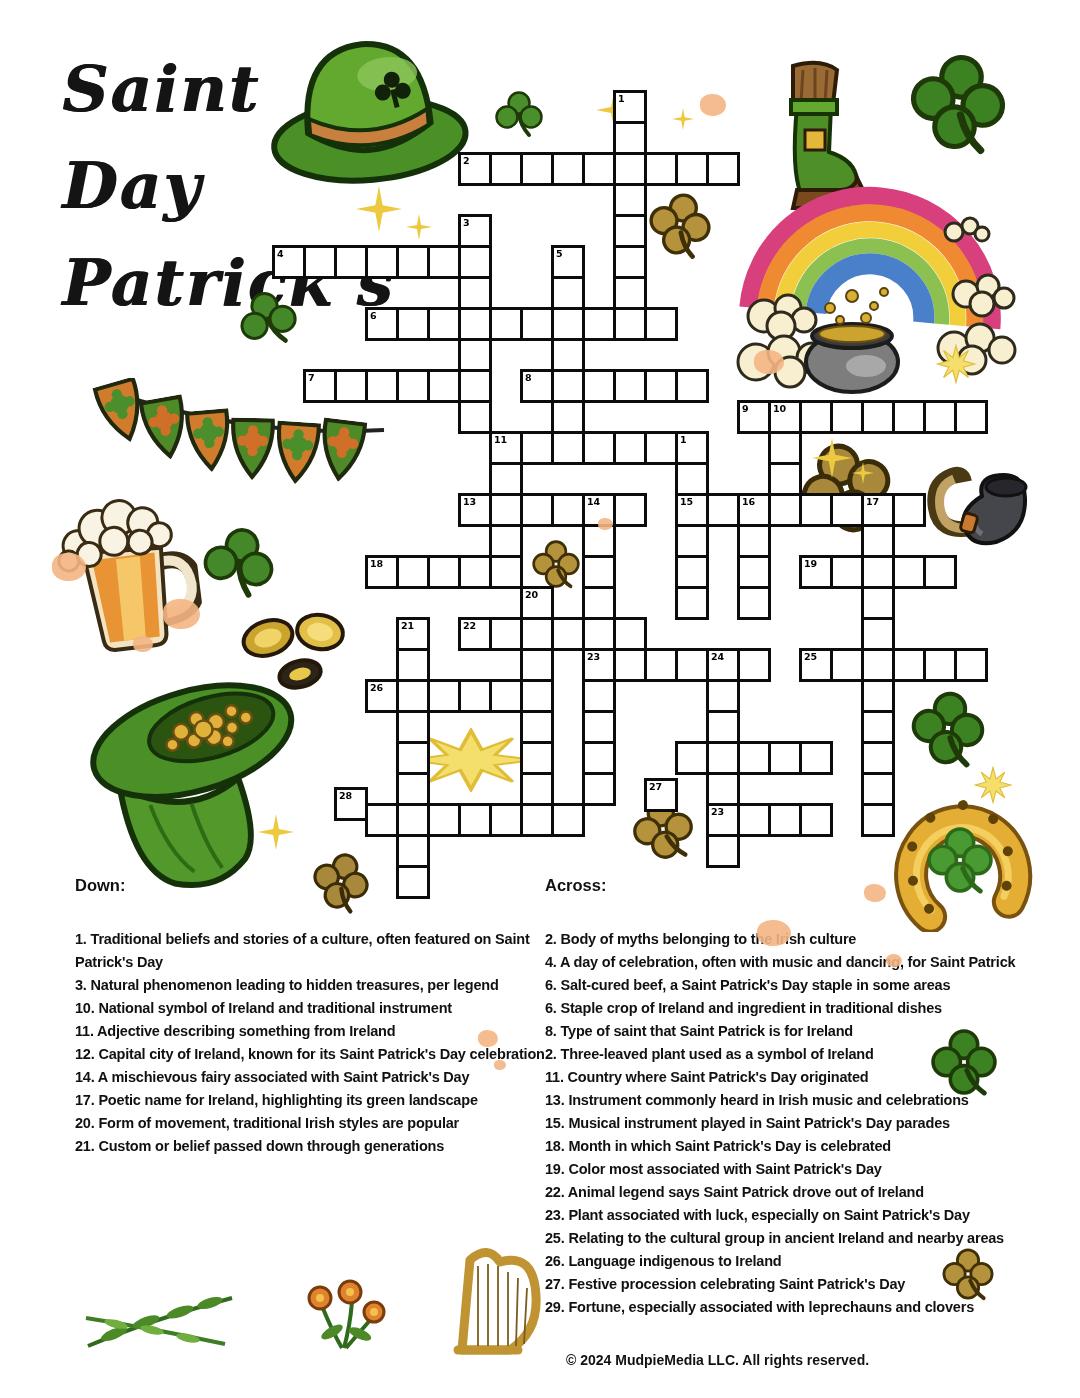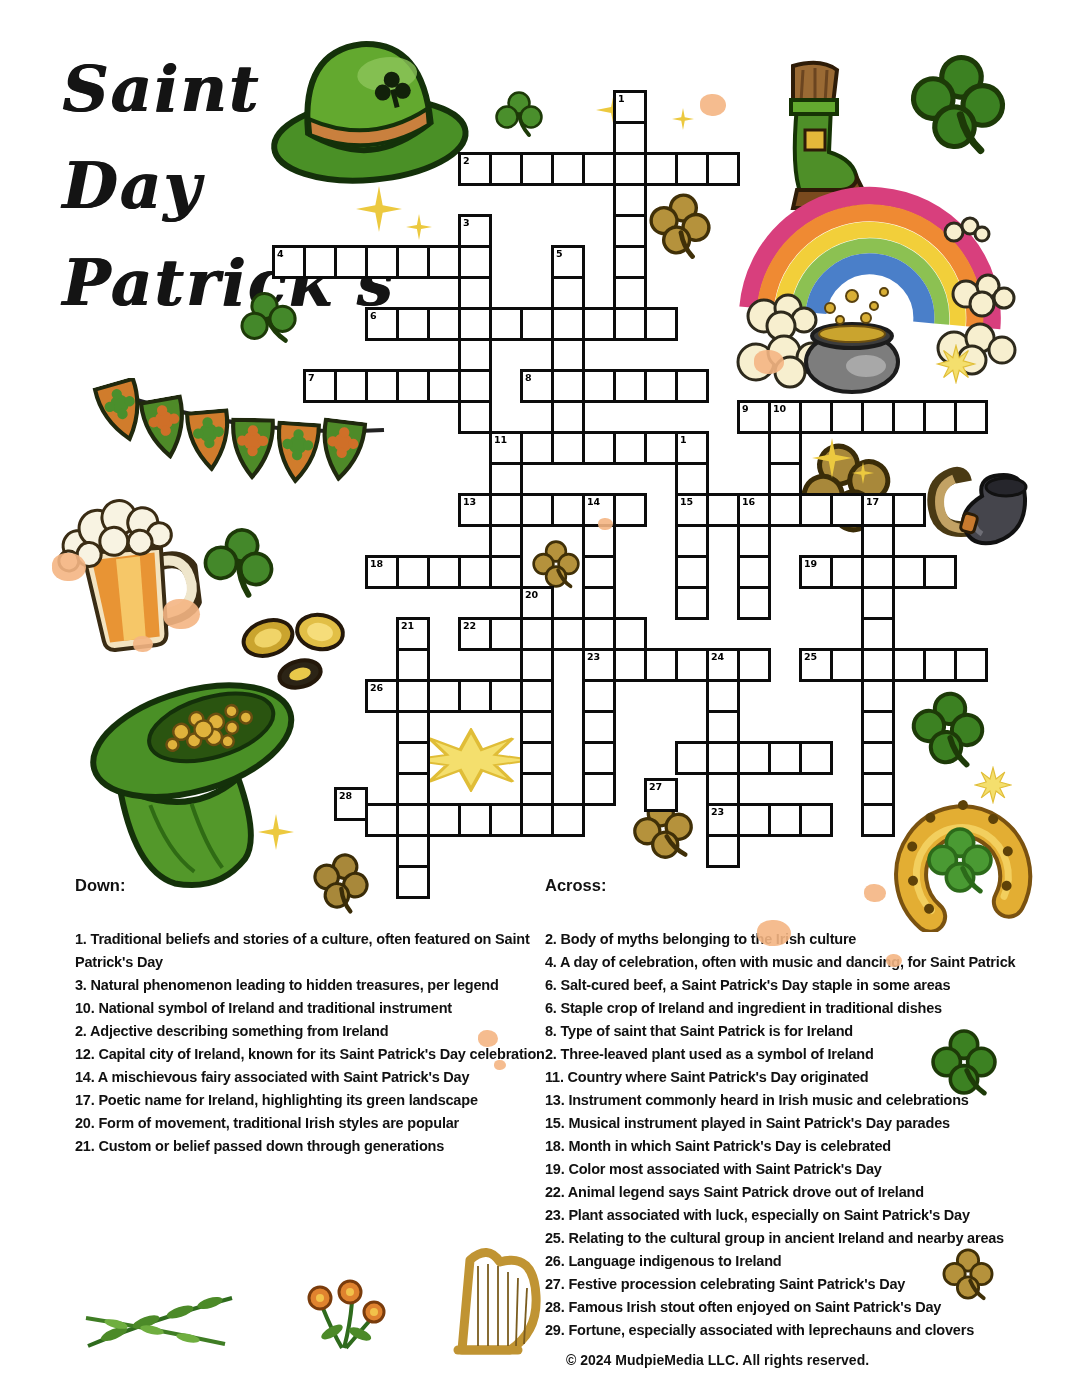--- a/index.html
+++ b/index.html
@@ -541,21 +541,21 @@
       <div class="cell" style="left: 706px; top: 834px;"></div>
     </div>
 
   <div class="clue-head" style="left:75px;top:876px">Down:</div>
   <div class="clue-head" style="left:545px;top:876px">Across:</div>
 
   <div id="down-list" class="clue-col" style="left:75px;top:928px;width:470px">
       <div class="clue">1. Traditional beliefs and stories of a culture, often featured on Saint Patrick's Day</div>
       <div class="clue">3. Natural phenomenon leading to hidden treasures, per legend</div>
       <div class="clue">10. National symbol of Ireland and traditional instrument</div>
-      <div class="clue">2. Adjective describing something from Ireland</div>
+      <div class="clue">11. Adjective describing something from Ireland</div>
       <div class="clue">12. Capital city of Ireland, known for its Saint Patrick's Day celebration</div>
       <div class="clue">14. A mischievous fairy associated with Saint Patrick's Day</div>
       <div class="clue">17. Poetic name for Ireland, highlighting its green landscape</div>
       <div class="clue">20. Form of movement, traditional Irish styles are popular</div>
       <div class="clue">21. Custom or belief passed down through generations</div>
     </div>
   <div id="across-list" class="clue-col" style="left:545px;top:928px;width:525px">
       <div class="clue">2. Body of myths belonging to the Irish culture</div>
       <div class="clue">4. A day of celebration, often with music and dancing, for Saint Patrick</div>
       <div class="clue">6. Salt-cured beef, a Saint Patrick's Day staple in some areas</div>
@@ -565,21 +565,20 @@
       <div class="clue">11. Country where Saint Patrick's Day originated</div>
       <div class="clue">13. Instrument commonly heard in Irish music and celebrations</div>
       <div class="clue">15. Musical instrument played in Saint Patrick's Day parades</div>
       <div class="clue">18. Month in which Saint Patrick's Day is celebrated</div>
       <div class="clue">19. Color most associated with Saint Patrick's Day</div>
       <div class="clue">22. Animal legend says Saint Patrick drove out of Ireland</div>
       <div class="clue">23. Plant associated with luck, especially on Saint Patrick's Day</div>
       <div class="clue">25. Relating to the cultural group in ancient Ireland and nearby areas</div>
       <div class="clue">26. Language indigenous to Ireland</div>
       <div class="clue">27. Festive procession celebrating Saint Patrick's Day</div>
-      <div class="clue">28. Famous Irish stout often enjoyed on Saint Patrick's Day</div>
       <div class="clue">29. Fortune, especially associated with leprechauns and clovers</div>
     </div>
 
   <svg class="deco" style="left:928px;top:1026px;--cf:#3c8122" width="72" height="72">
       <use href="#clover4"></use>
     </svg>
   <svg class="deco" style="left:940px;top:1246px;--cf:#b5923c;--cs:#403008" width="56" height="56">
       <use href="#clover4"></use>
     </svg>
 

